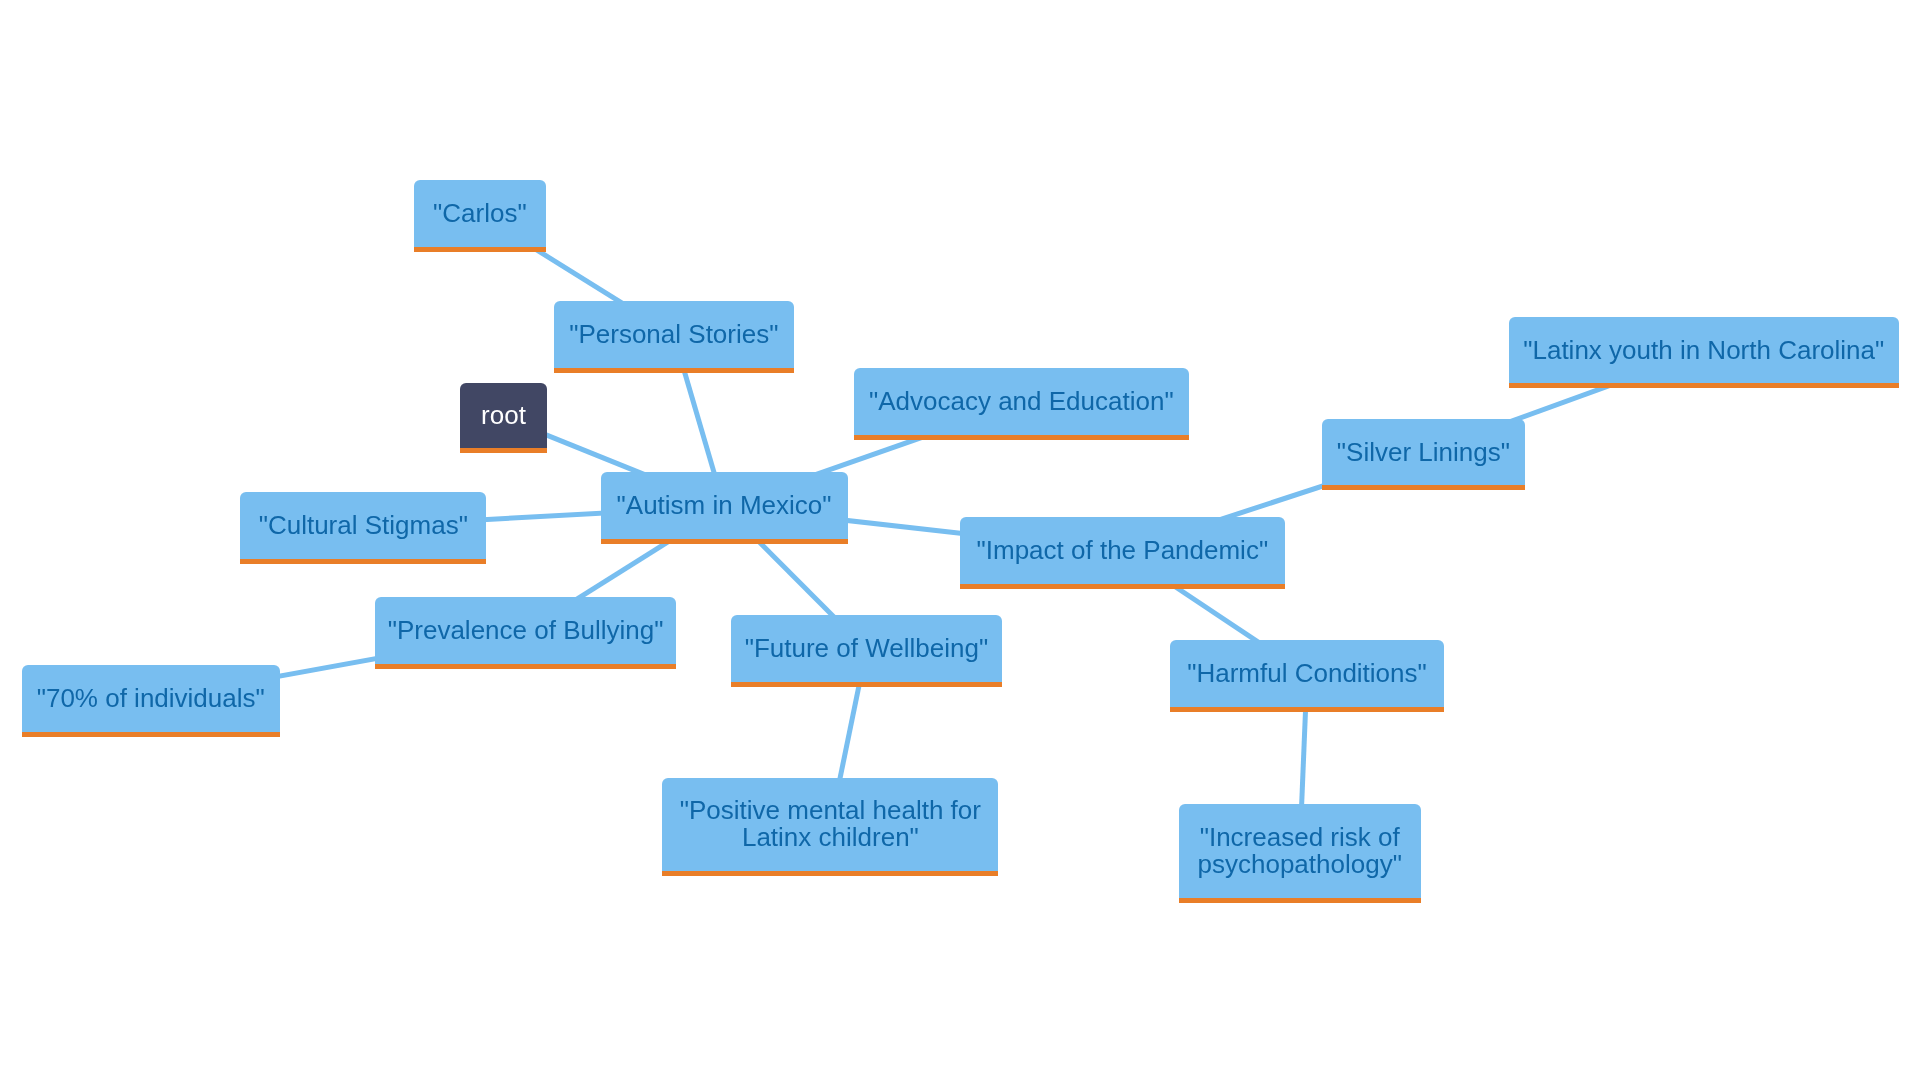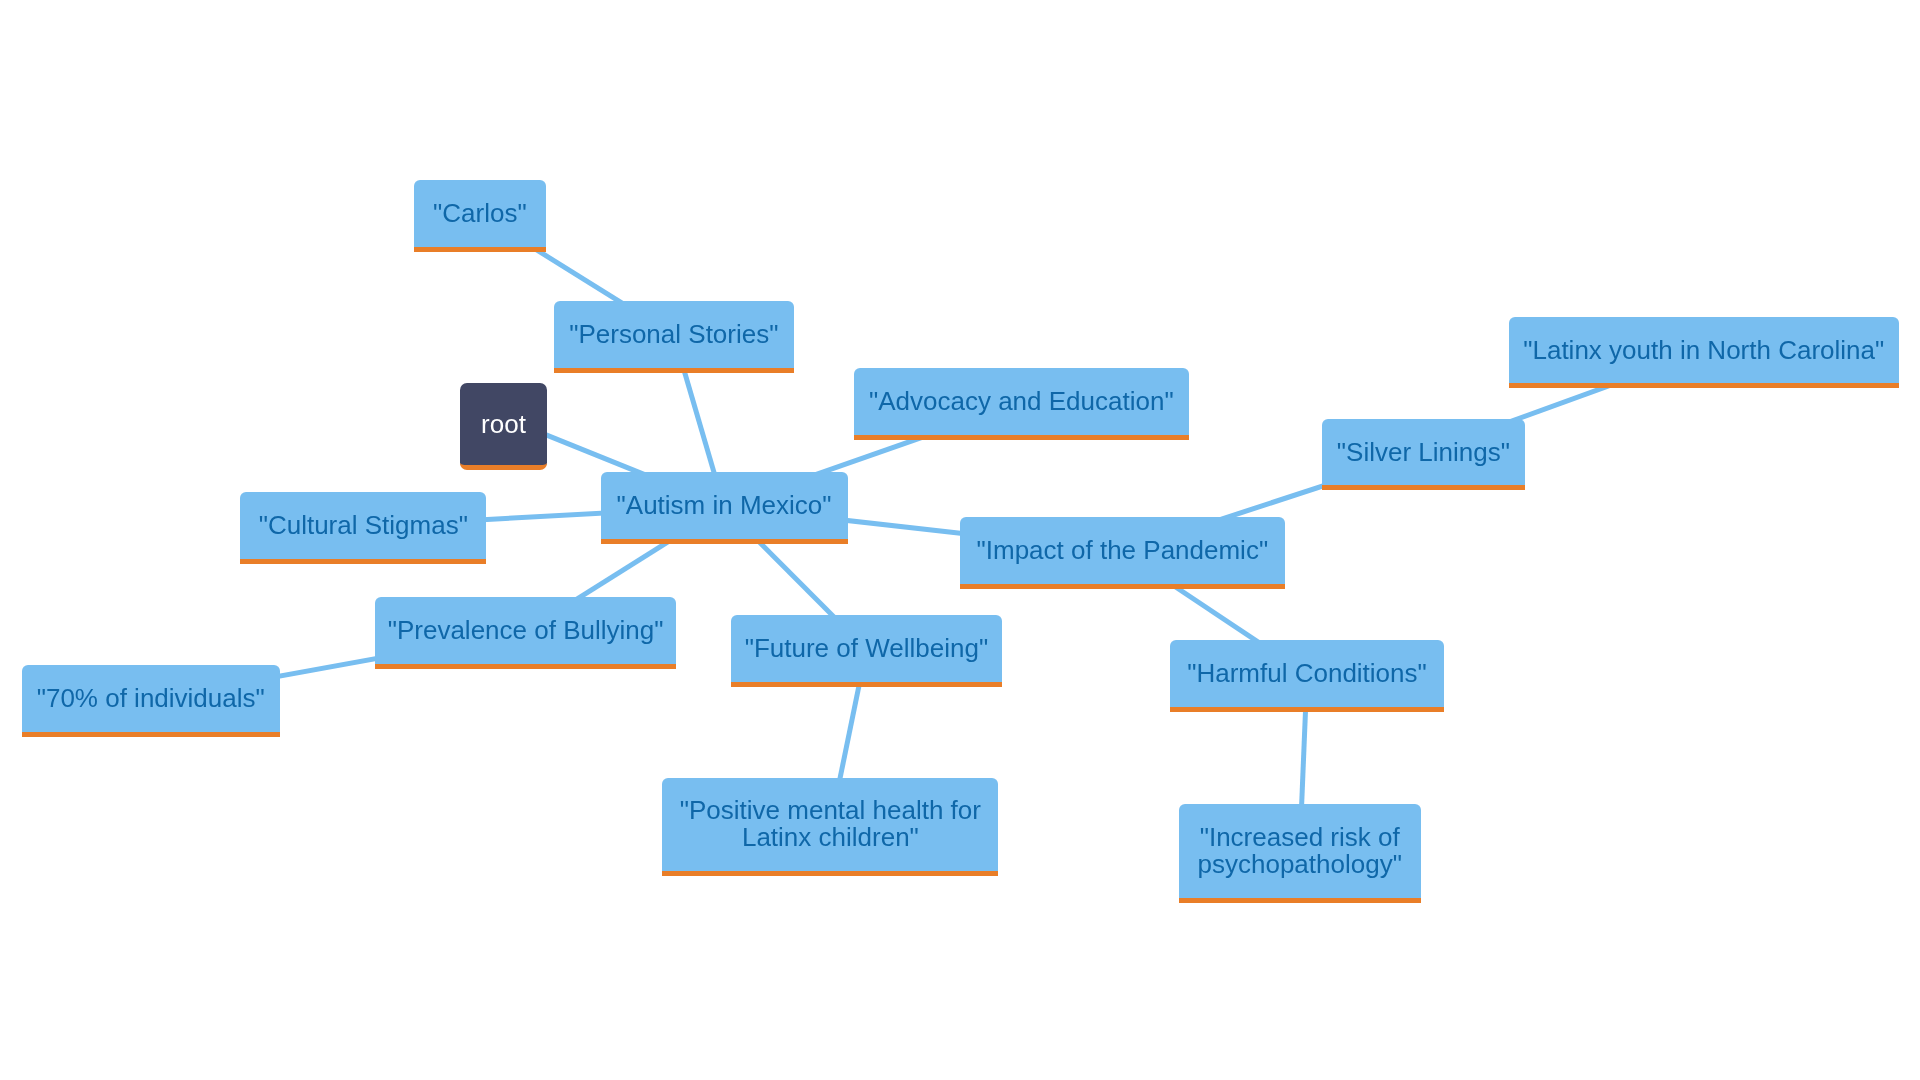--- a/index.html
+++ b/index.html
@@ -71,21 +71,21 @@
     <line class="edge" x1="724.05" y1="506.59999999999997" x2="525.6" y2="631.45"></line>
     <line class="edge" x1="525.6" y1="631.45" x2="150.75" y2="699.5"></line>
     <line class="edge" x1="724.05" y1="506.59999999999997" x2="866.4" y2="649.45"></line>
     <line class="edge" x1="866.4" y1="649.45" x2="830.4" y2="825.25"></line>
     <line class="edge" x1="724.05" y1="506.59999999999997" x2="1122.3500000000001" y2="551.525"></line>
     <line class="edge" x1="1122.3500000000001" y1="551.525" x2="1423.4" y2="453.1"></line>
     <line class="edge" x1="1423.4" y1="453.1" x2="1703.75" y2="351.3"></line>
     <line class="edge" x1="1122.3500000000001" y1="551.525" x2="1307" y2="674.45"></line>
     <line class="edge" x1="1307" y1="674.45" x2="1299.7" y2="851.85"></line>
   </svg>
-  <div class="node root-node" style="left: 459.8px; top: 383.3px; width: 87.4px; height: 87px; border-radius: 7px;"><span class="node-label"><span class="node-label-line">root</span></span></div>
+  <div class="node root-node" style="left: 459.8px; top: 383.3px; width: 87.4px; height: 70px;"><span class="node-label"><span class="node-label-line">root</span></span></div>
   <div class="node" style="left: 414px; top: 180.2px; width: 131.7px; height: 71.5px;"><span class="node-label"><span class="node-label-line">"Carlos"</span></span></div>
   <div class="node" style="left: 553.9px; top: 301.1px; width: 239.9px; height: 71.7px;"><span class="node-label"><span class="node-label-line">"Personal Stories"</span></span></div>
   <div class="node" style="left: 600.5px; top: 472.4px; width: 247.1px; height: 71.4px;"><span class="node-label"><span class="node-label-line">"Autism in Mexico"</span></span></div>
   <div class="node" style="left: 853.8px; top: 368.2px; width: 335px; height: 71.8px;"><span class="node-label"><span class="node-label-line">"Advocacy and Education"</span></span></div>
   <div class="node" style="left: 1508.6px; top: 317.1px; width: 390.3px; height: 71.4px;"><span class="node-label"><span class="node-label-line">"Latinx youth in North Carolina"</span></span></div>
   <div class="node" style="left: 1322.2px; top: 418.8px; width: 202.4px; height: 71.6px;"><span class="node-label"><span class="node-label-line">"Silver Linings"</span></span></div>
   <div class="node" style="left: 959.7px; top: 517.3px; width: 325.3px; height: 71.45px;"><span class="node-label"><span class="node-label-line">"Impact of the Pandemic"</span></span></div>
   <div class="node" style="left: 240.1px; top: 491.6px; width: 246.4px; height: 72.1px;"><span class="node-label"><span class="node-label-line">"Cultural Stigmas"</span></span></div>
   <div class="node" style="left: 374.7px; top: 597.2px; width: 301.8px; height: 71.5px;"><span class="node-label"><span class="node-label-line">"Prevalence of Bullying"</span></span></div>
   <div class="node" style="left: 21.8px; top: 665px; width: 257.9px; height: 72px;"><span class="node-label"><span class="node-label-line">"70% of individuals"</span></span></div>

